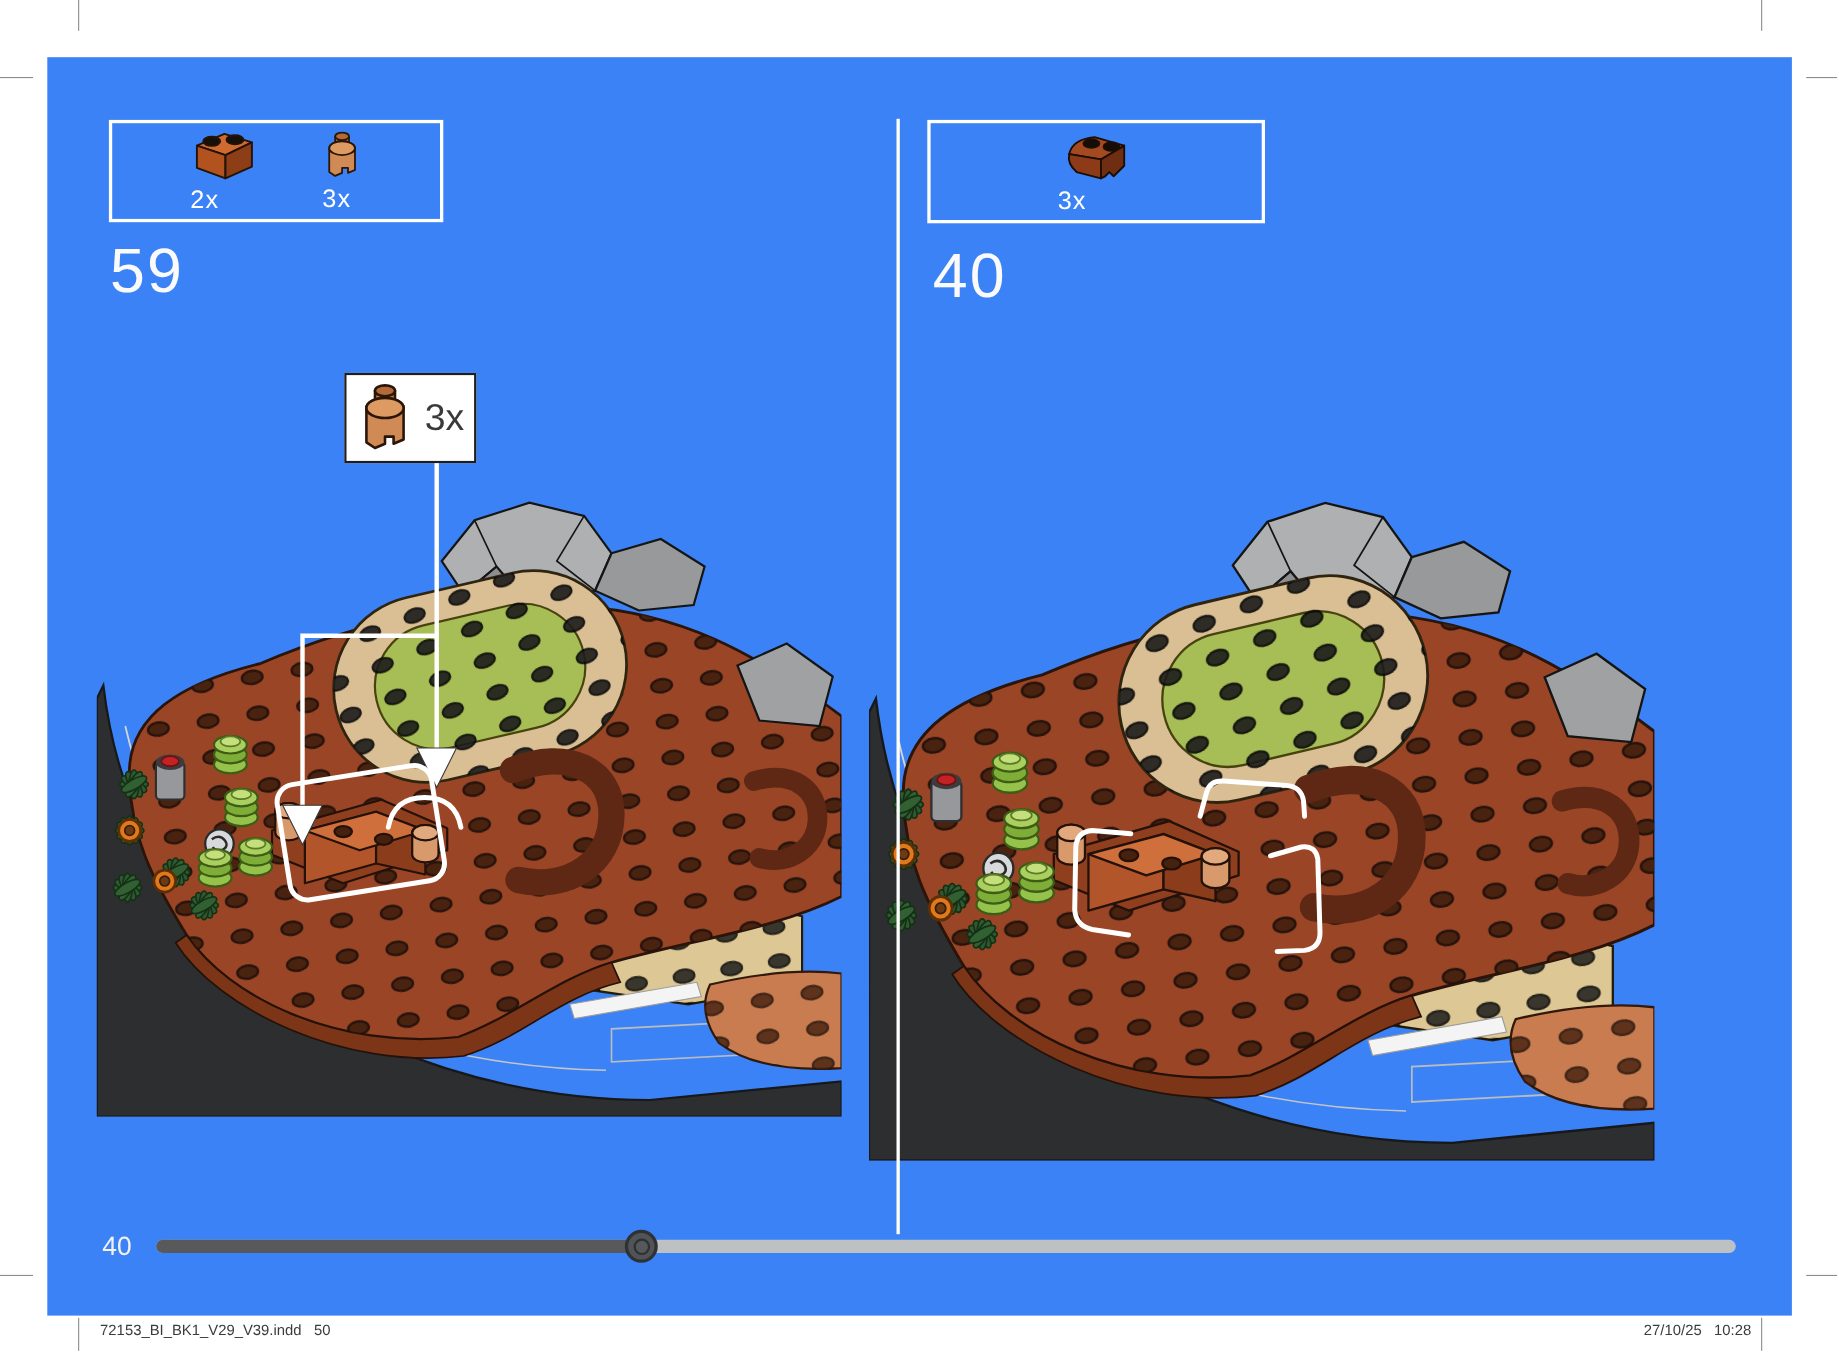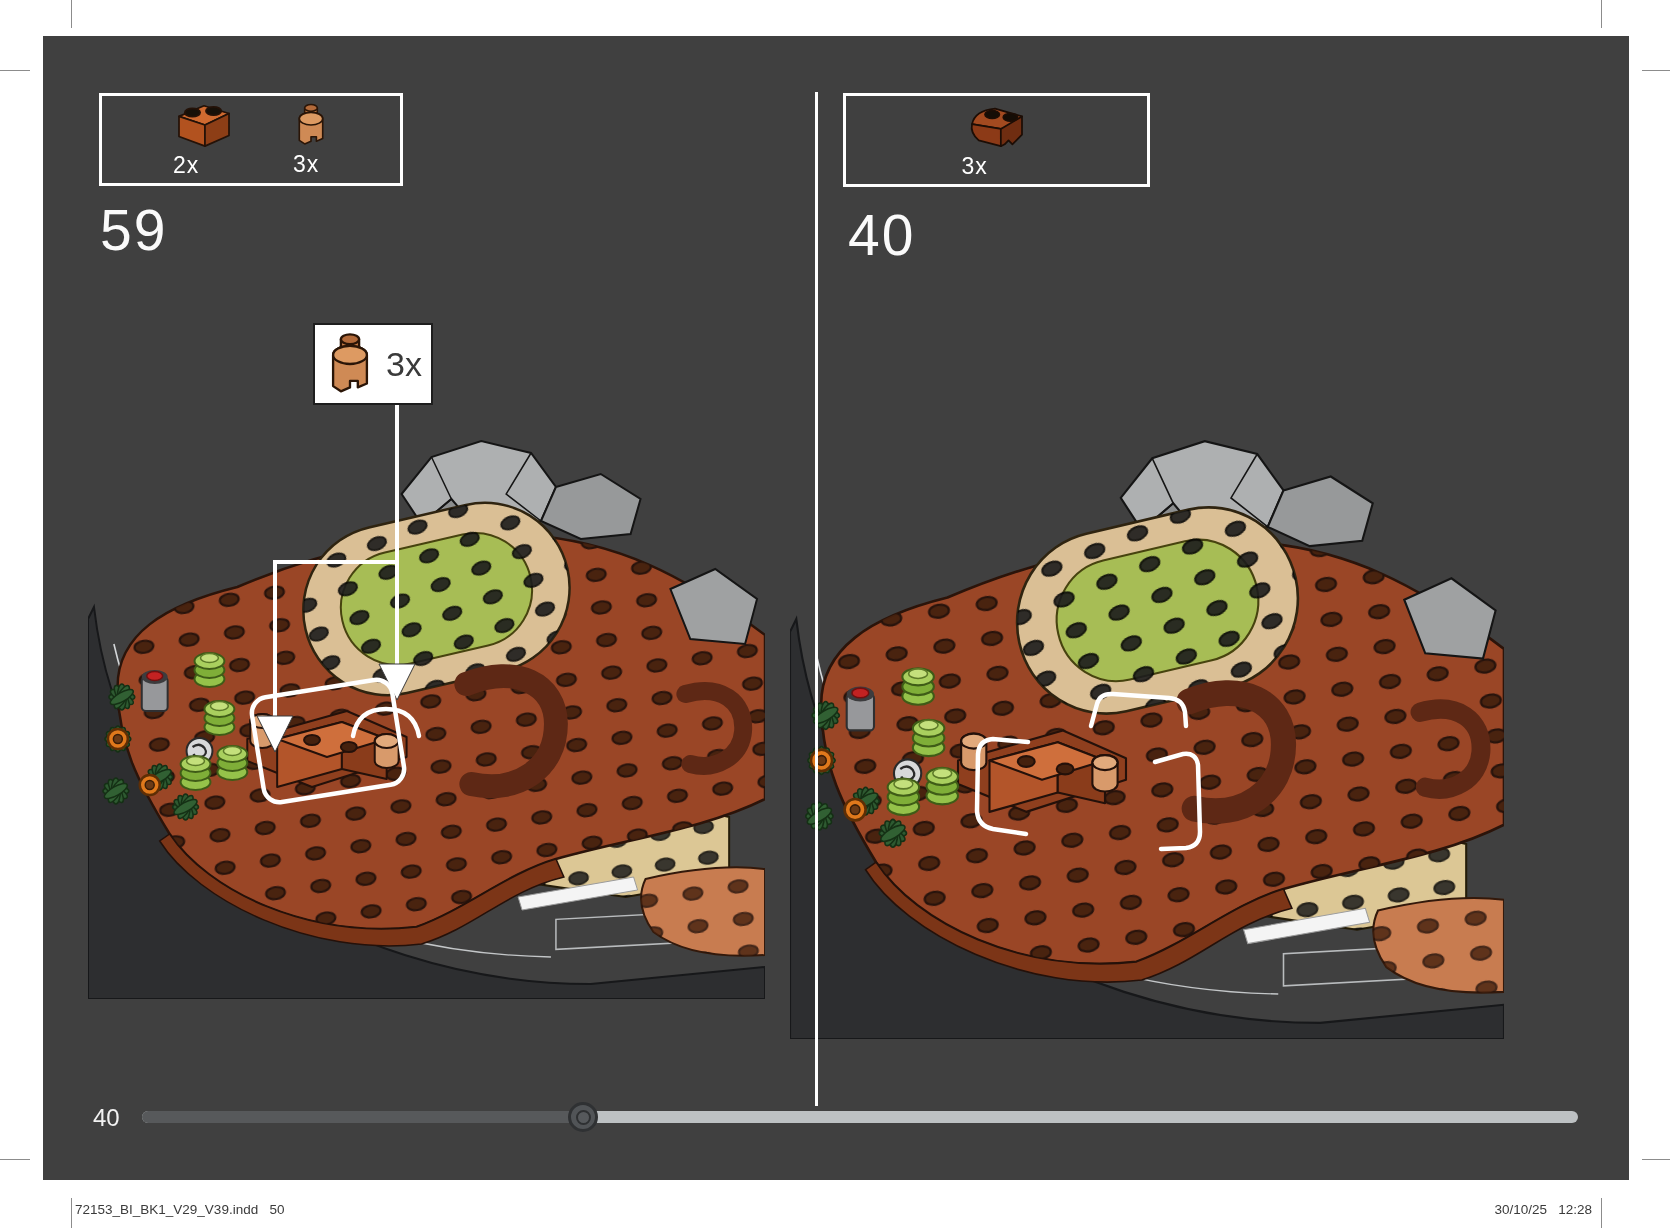--- a/index.html
+++ b/index.html
@@ -4,22 +4,22 @@
 <style>
   html,body{margin:0;padding:0;}
   body{
     width:1672px;height:1230px;position:relative;overflow:hidden;
     background:#ffffff;font-family:"Liberation Sans",sans-serif;
   }
   
   .crop{position:absolute;background:#8c8c8c;}
   
   .page{
-    position:absolute;left:43px;top:36px;width:1586px;height:1144px;
-    background:#404040;
+    position:absolute;left:43px;top:52px;width:1586px;height:1144px;
+    background:#3b82f6;
   }
   
   .parts-box{
     position:absolute;border:3px solid #ffffff;box-sizing:border-box;
     display:flex;align-items:center;justify-content:center;gap:58px;
   }
   .parts-box .part{display:flex;flex-direction:column;align-items:flex-start;}
   .part .qty{
     color:#ffffff;font-size:23px;letter-spacing:1px;margin-top:2px;
   }
@@ -51,21 +51,21 @@
     position:absolute;left:525px;top:1066px;width:30px;height:30px;border-radius:50%;
     background:#515457;border:3px solid #2f3133;box-sizing:border-box;
     display:flex;align-items:center;justify-content:center;
   }
   .pb-knob .inner{
     width:15px;height:15px;border:2px solid #2e3032;border-radius:50%;
     background:#56595c;box-sizing:border-box;
   }
   
   .slug{position:absolute;top:1202px;color:#3b3b3b;font-size:13.5px;white-space:pre;}
-  .slug.left{left:75px;text-align:right;}
+  .slug.left{left:91px;text-align:right;}
   .slug.right{right:80px;}
   svg{display:block;}
 </style>
 </head>
 <body>
 
 <svg width="0" height="0" style="position:absolute" aria-hidden="true">
   <defs>
     <pattern id="pStudsDeck" patternUnits="userSpaceOnUse" width="46" height="33" patternTransform="rotate(-9)">
       <ellipse cx="23" cy="16" rx="9.5" ry="6" fill="#45210e" stroke="#21100a" stroke-width="2.2"></ellipse>
@@ -273,13 +273,13 @@
 
   <div class="pb-label">40</div>
   <div class="pb-light"></div>
   <div class="pb-dark"></div>
   <div class="pb-knob">
       <div class="inner"></div>
     </div>
 </div>
 
 <div class="slug left">72153_BI_BK1_V29_V39.indd   50</div>
-<div class="slug right">30/10/25   12:28</div>
+<div class="slug right">27/10/25   10:28</div>
 
 </body></html>

